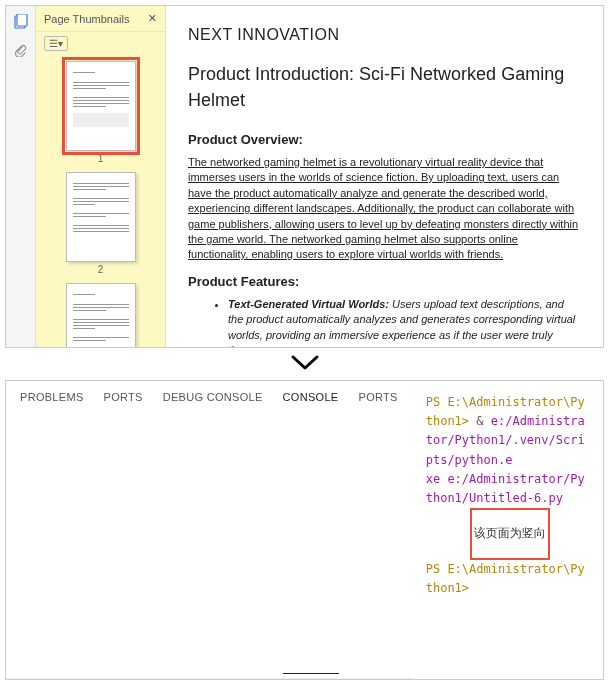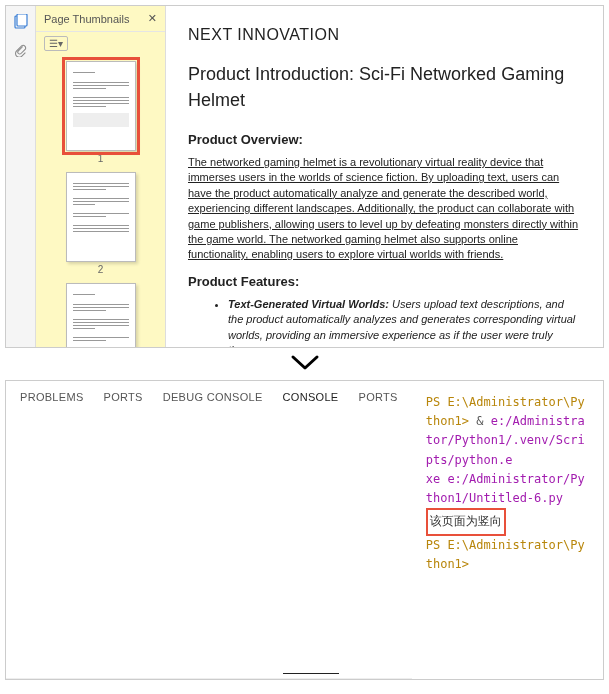--- a/index.html
+++ b/index.html
@@ -29,21 +29,21 @@
 .arrow-sep { text-align: center; margin: 4px 0 0; }
 .arrow-sep svg { width: 30px; height: 20px; }
 .bottom-panel { height: 300px; margin: 4px 5px 5px; display: flex; flex-direction: row; }
 .term-tabs { display: flex; gap: 20px; padding: 10px 14px 4px; font-size: 11px; color: #555; border-bottom: 1px solid #eee; letter-spacing: 0.3px; }
 .term-tab { padding-bottom: 4px; cursor: pointer; }
 .term-tab.active { color: #222; border-bottom: 1px solid #222; }
 .term-body { flex: 1; padding: 12px 14px; font-family: Consolas, monospace; font-size: 12px; color: #333; line-height: 1.6; white-space: pre-wrap; word-break: break-all; }
 .term-body .path { color: #b8860b; }
 .term-body .amp { color: #555; }
 .term-body .cmd { color: #a21caf; }
-.output-box { border: 2px solid #e8503a; display: inline-block; padding: 4px 2px; line-height: 1.3; }
+.output-box { border: 2px solid #e8503a; display: inline-block; padding: 16px 2px; line-height: 1.3; margin-left: 44px; }
 </style>
 </head>
 <body>
 
 <div class="panel top-panel">
   <div class="left-rail">
     <span>
       <svg width="16" height="16" viewBox="0 0 16 16">
           <rect x="2" y="2" width="10" height="12" rx="1" fill="none" stroke="#3a7fd6" stroke-width="1.2"></rect>
           <rect x="4" y="0" width="10" height="12" rx="1" fill="#fff" stroke="#3a7fd6" stroke-width="1.2"></rect>

